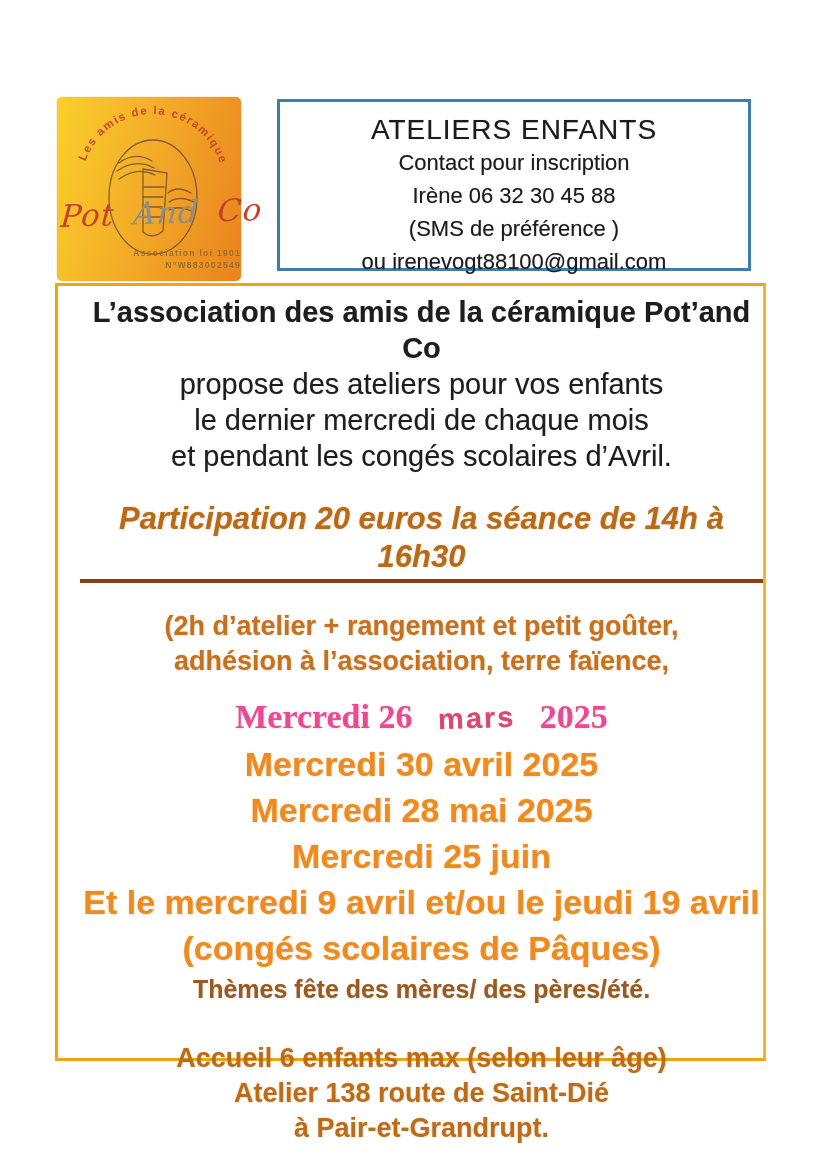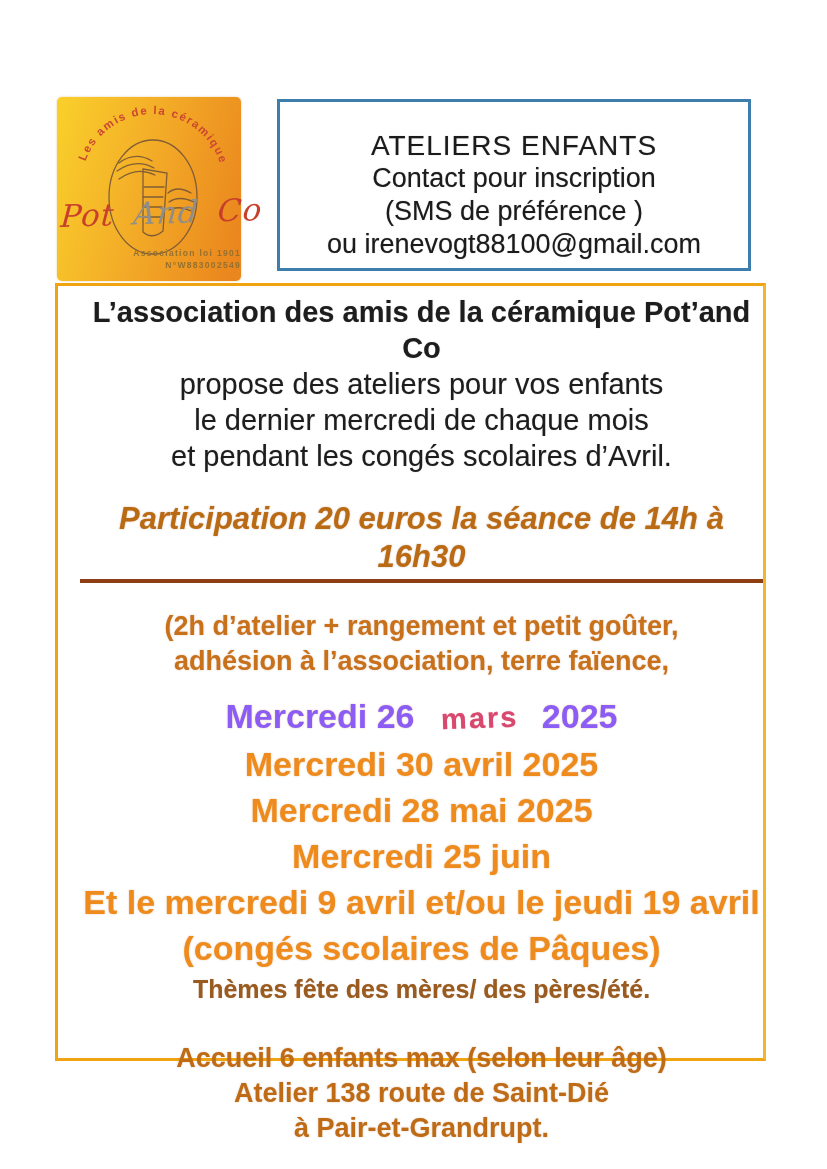--- a/index.html
+++ b/index.html
@@ -46,21 +46,21 @@
   
   .contact {
     position:absolute; left:277px; top:99px; width:474px; height:172px;
     border:3px solid #3e7eac;
     box-sizing:border-box;
     display:flex; flex-direction:column; justify-content:center;
     text-align:center;
     color:#1b1b1b;
     text-shadow:0 0 1px rgba(40,40,40,.45);
   }
-  .contact .c-line { font-size:27px; line-height:33px; }
+  .contact .c-line { font-size:22px; line-height:33px; }
   .contact .c-title { font-size:28px; letter-spacing:1px;margin-top:20px; }
 
   
   .main {
     position:absolute; left:55px; top:283px; width:711px; height:778px;
     border:3px solid #f0a412;
     border-right-color:#f3b62a;
     box-sizing:border-box;
     text-align:center;
     padding-left:22px;
@@ -88,21 +88,21 @@
     text-shadow:0 0 2px rgba(140,65,0,.3);
   }
 
   .dates {
     margin-top:14px;
     font-size:34px; line-height:46px;
     font-weight:bold;
     color:#ee8b1c;
     text-shadow:0 0 2px rgba(170,85,0,.35);
   }
-  .d-first { color:#8b5cf6; }
+  .d-first { color:#ec4899;font-family:Liberation Serif, serif; }
   .mars {
     display:inline-block;
     color:#d9486e;
     font-size:29px;
     font-weight:600;
     letter-spacing:2px;
     transform:rotate(-2deg);
     margin:0 24px 0 26px;
     text-shadow:0 0 1px rgba(210,60,100,.5);
   }
@@ -156,20 +156,21 @@
     </div>
     <div class="assoc">
       <div>Association loi 1901</div>
       <div>N°W883002549</div>
     </div>
   </div>
 
   <div class="contact">
     <div class="c-line c-title">ATELIERS ENFANTS</div>
     <div class="c-line">Contact pour inscription</div>
+    <div class="c-line">Irène 06 32 30 45 88</div>
     <div class="c-line">(SMS de préférence )</div>
     <div class="c-line">ou irenevogt88100@gmail.com</div>
   </div>
 
   <div class="main">
     <div class="intro">
       <div class="i-bold">L’association des amis de la céramique Pot’and Co</div>
       <div>propose des ateliers pour vos enfants</div>
       <div>le dernier mercredi de chaque mois</div>
       <div>et pendant les congés scolaires d’Avril.</div>

